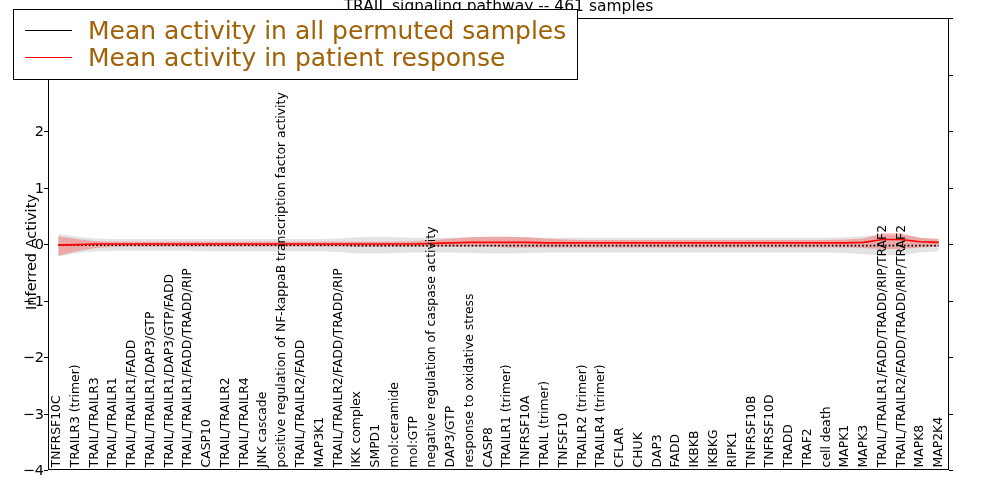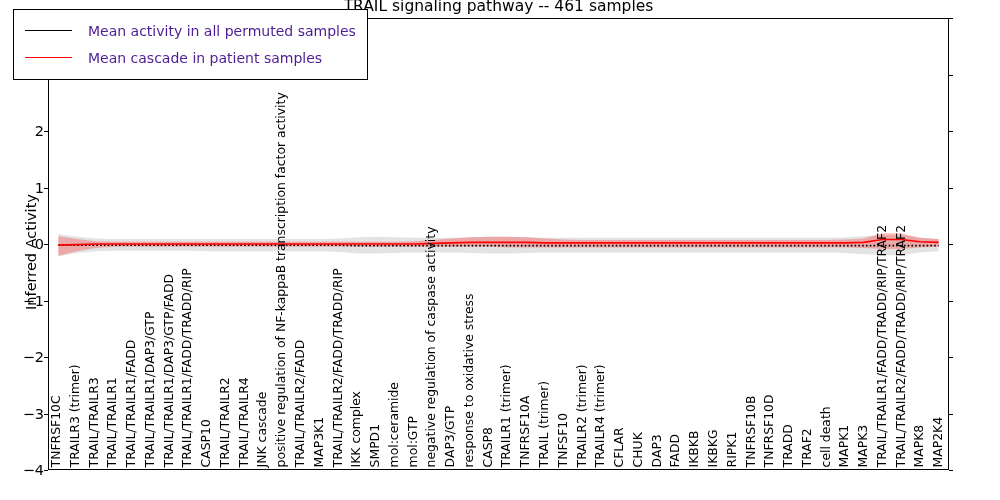--- a/index.html
+++ b/index.html
@@ -116,22 +116,22 @@
   }
   .legend-swatch {
     width: 47px;
     height: 0;
     border-top-width: 1.6px;
     border-top-style: solid;
     margin-right: 16px;
     flex: 0 0 auto;
   }
   .legend-text {
-    font-size: 14px;
-    color: #4c1d95;
+    font-size: 25px;
+    color: #a16207;
     white-space: nowrap;
   }
 </style>
 </head>
 <body>
 
 <div id="figure">
 
   <div class="chart-title">TRAIL signaling pathway -- 461 samples</div>
 
@@ -228,17 +228,17 @@
     </div>
 
 
   <div class="legend-box">
     <div class="legend-row">
       <span class="legend-swatch" style="border-top-color:#000000"></span>
       <span class="legend-text">Mean activity in all permuted samples</span>
     </div>
     <div class="legend-row">
       <span class="legend-swatch" style="border-top-color:#ff0000"></span>
-      <span class="legend-text">Mean cascade in patient samples</span>
+      <span class="legend-text">Mean activity in patient response</span>
     </div>
   </div>
 
 </div>
 
 </body></html>

